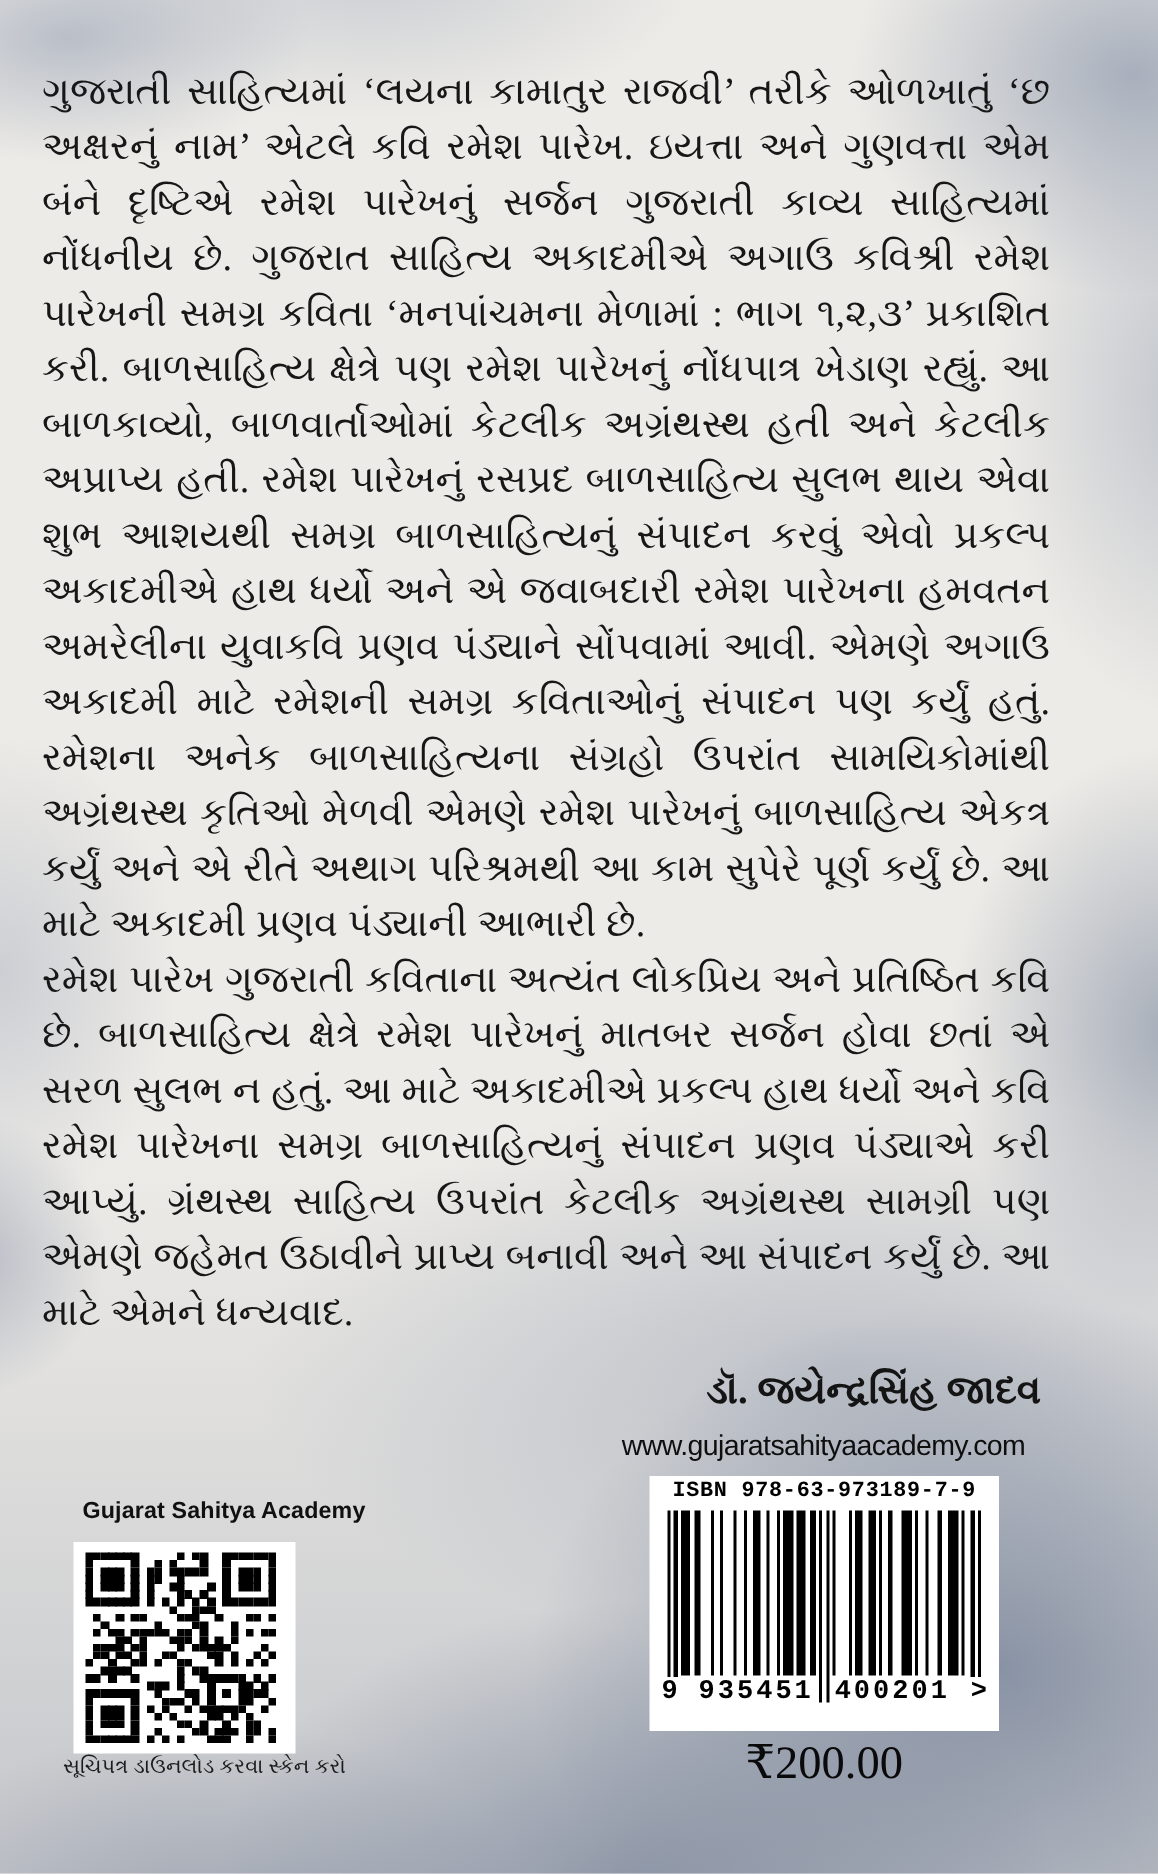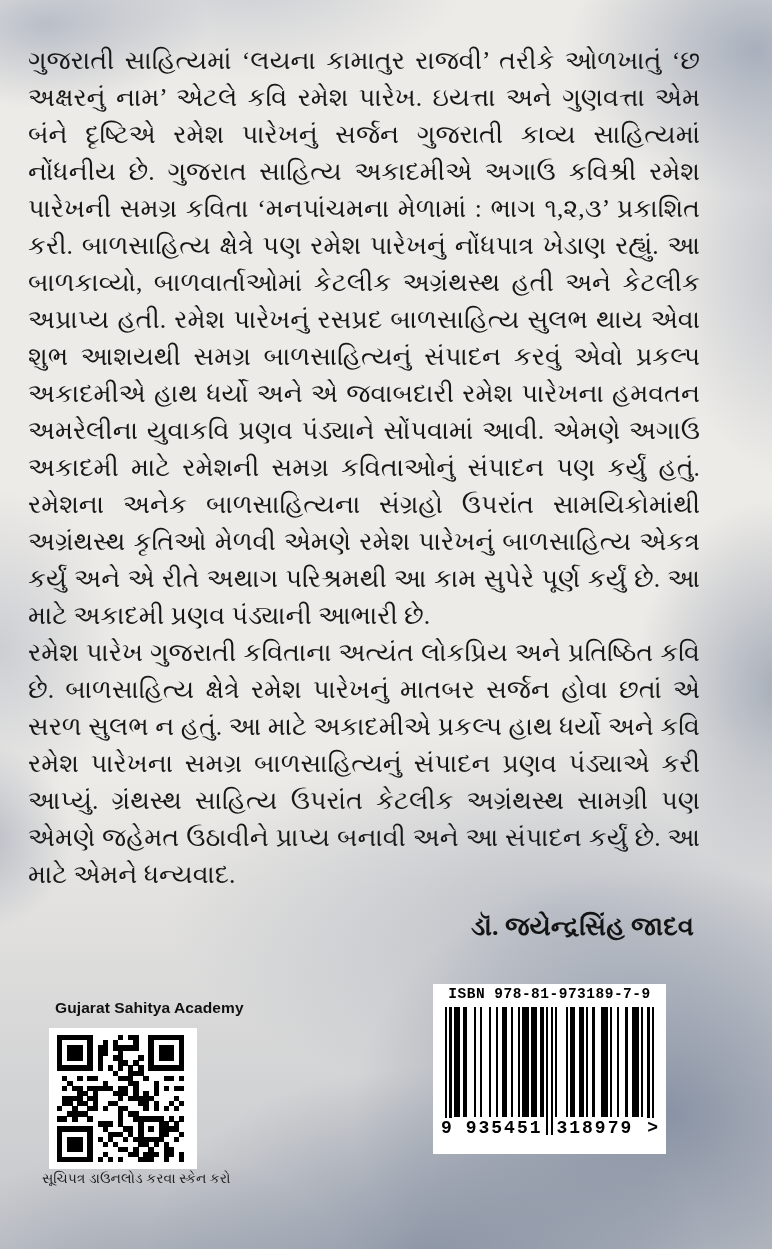--- a/index.html
+++ b/index.html
@@ -101,20 +101,21 @@
 <body>
 
 <div class="page">
 
   <main class="blurb">
     <p>ગુજરાતી સાહિત્યમાં ‘લયના કામાતુર રાજવી’ તરીકે ઓળખાતું ‘છ અક્ષરનું નામ’ એટલે કવિ રમેશ પારેખ. ઇયત્તા અને ગુણવત્તા એમ બંને દૃષ્ટિએ રમેશ પારેખનું સર્જન ગુજરાતી કાવ્ય સાહિત્યમાં નોંધનીય છે. ગુજરાત સાહિત્ય અકાદમીએ અગાઉ કવિશ્રી રમેશ પારેખની સમગ્ર કવિતા ‘મનપાંચમના મેળામાં : ભાગ ૧,૨,૩’ પ્રકાશિત કરી. બાળસાહિત્ય ક્ષેત્રે પણ રમેશ પારેખનું નોંધપાત્ર ખેડાણ રહ્યું. આ બાળકાવ્યો, બાળવાર્તાઓમાં કેટલીક અગ્રંથસ્થ હતી અને કેટલીક અપ્રાપ્ય હતી. રમેશ પારેખનું રસપ્રદ બાળસાહિત્ય સુલભ થાય એવા શુભ આશયથી સમગ્ર બાળસાહિત્યનું સંપાદન કરવું એવો પ્રકલ્પ અકાદમીએ હાથ ધર્યો અને એ જવાબદારી રમેશ પારેખના હમવતન અમરેલીના યુવાકવિ પ્રણવ પંડ્યાને સોંપવામાં આવી. એમણે અગાઉ અકાદમી માટે રમેશની સમગ્ર કવિતાઓનું સંપાદન પણ કર્યું હતું. રમેશના અનેક બાળસાહિત્યના સંગ્રહો ઉપરાંત સામયિકોમાંથી અગ્રંથસ્થ કૃતિઓ મેળવી એમણે રમેશ પારેખનું બાળસાહિત્ય એકત્ર કર્યું અને એ રીતે અથાગ પરિશ્રમથી આ કામ સુપેરે પૂર્ણ કર્યું છે. આ માટે અકાદમી પ્રણવ પંડ્યાની આભારી છે.</p>
     <p>રમેશ પારેખ ગુજરાતી કવિતાના અત્યંત લોકપ્રિય અને પ્રતિષ્ઠિત કવિ છે. બાળસાહિત્ય ક્ષેત્રે રમેશ પારેખનું માતબર સર્જન હોવા છતાં એ સરળ સુલભ ન હતું. આ માટે અકાદમીએ પ્રકલ્પ હાથ ધર્યો અને કવિ રમેશ પારેખના સમગ્ર બાળસાહિત્યનું સંપાદન પ્રણવ પંડ્યાએ કરી આપ્યું. ગ્રંથસ્થ સાહિત્ય ઉપરાંત કેટલીક અગ્રંથસ્થ સામગ્રી પણ એમણે જહેમત ઉઠાવીને પ્રાપ્ય બનાવી અને આ સંપાદન કર્યું છે. આ માટે એમને ધન્યવાદ.</p>
     <div class="sig">ડૉ. જયેન્દ્રસિંહ જાદવ</div>
   </main>
 
+  <div class="website">www.gujaratsahityaacademy.com</div>
 
   <div class="publisher">Gujarat Sahitya Academy</div>
 
   <div class="qr-box">
     <div class="qr-grid" id="qr-grid">
         <div class="qr-cell" style="left: 0px; top: 0px; width: 5.38px; height: 5.38px;"></div>
         <div class="qr-cell" style="left: 5.08px; top: 0px; width: 5.38px; height: 5.38px;"></div>
         <div class="qr-cell" style="left: 10.16px; top: 0px; width: 5.38px; height: 5.38px;"></div>
         <div class="qr-cell" style="left: 15.24px; top: 0px; width: 5.38px; height: 5.38px;"></div>
         <div class="qr-cell" style="left: 20.32px; top: 0px; width: 5.38px; height: 5.38px;"></div>
@@ -404,21 +405,21 @@
         <div class="qr-cell" style="left: 86.36px; top: 121.92px; width: 5.38px; height: 5.38px;"></div>
         <div class="qr-cell" style="left: 91.44px; top: 121.92px; width: 5.38px; height: 5.38px;"></div>
         <div class="qr-cell" style="left: 106.68px; top: 121.92px; width: 5.38px; height: 5.38px;"></div>
         <div class="qr-cell" style="left: 121.92px; top: 121.92px; width: 5.38px; height: 5.38px;"></div>
       </div>
   </div>
 
   <div class="qr-caption">સૂચિપત્ર ડાઉનલોડ કરવા સ્કેન કરો</div>
 
   <div class="isbn-box">
-    <div class="isbn-label">ISBN 978-81-973189-7-9</div>
+    <div class="isbn-label">ISBN 978-63-973189-7-9</div>
     <div class="bars" id="barcode-bars">
         <div class="bar" style="left: 0px; width: 2.2px; height: 128px;"></div>
         <div class="bar" style="left: 4.4px; width: 2.2px; height: 128px;"></div>
         <div class="bar" style="left: 8.8px; width: 6.6px; height: 110px;"></div>
         <div class="bar" style="left: 17.6px; width: 4.4px; height: 110px;"></div>
         <div class="bar" style="left: 28.6px; width: 2.2px; height: 110px;"></div>
         <div class="bar" style="left: 35.2px; width: 2.2px; height: 110px;"></div>
         <div class="bar" style="left: 44px; width: 2.2px; height: 110px;"></div>
         <div class="bar" style="left: 50.6px; width: 2.2px; height: 110px;"></div>
         <div class="bar" style="left: 57.2px; width: 4.4px; height: 110px;"></div>
@@ -440,19 +441,20 @@
         <div class="bar" style="left: 171.6px; width: 2.2px; height: 110px;"></div>
         <div class="bar" style="left: 180.4px; width: 2.2px; height: 110px;"></div>
         <div class="bar" style="left: 187px; width: 6.6px; height: 110px;"></div>
         <div class="bar" style="left: 195.8px; width: 2.2px; height: 110px;"></div>
         <div class="bar" style="left: 202.4px; width: 2.2px; height: 128px;"></div>
         <div class="bar" style="left: 206.8px; width: 2.2px; height: 128px;"></div>
       </div>
     <div class="barcode-digits">
       <span>9</span>
       <span class="grp">935451</span>
-      <span class="grp">318979</span>
+      <span class="grp">400201</span>
       <span>&gt;</span>
     </div>
   </div>
 
+  <div class="price">₹200.00</div>
 
 </div>
 
 </body></html>

